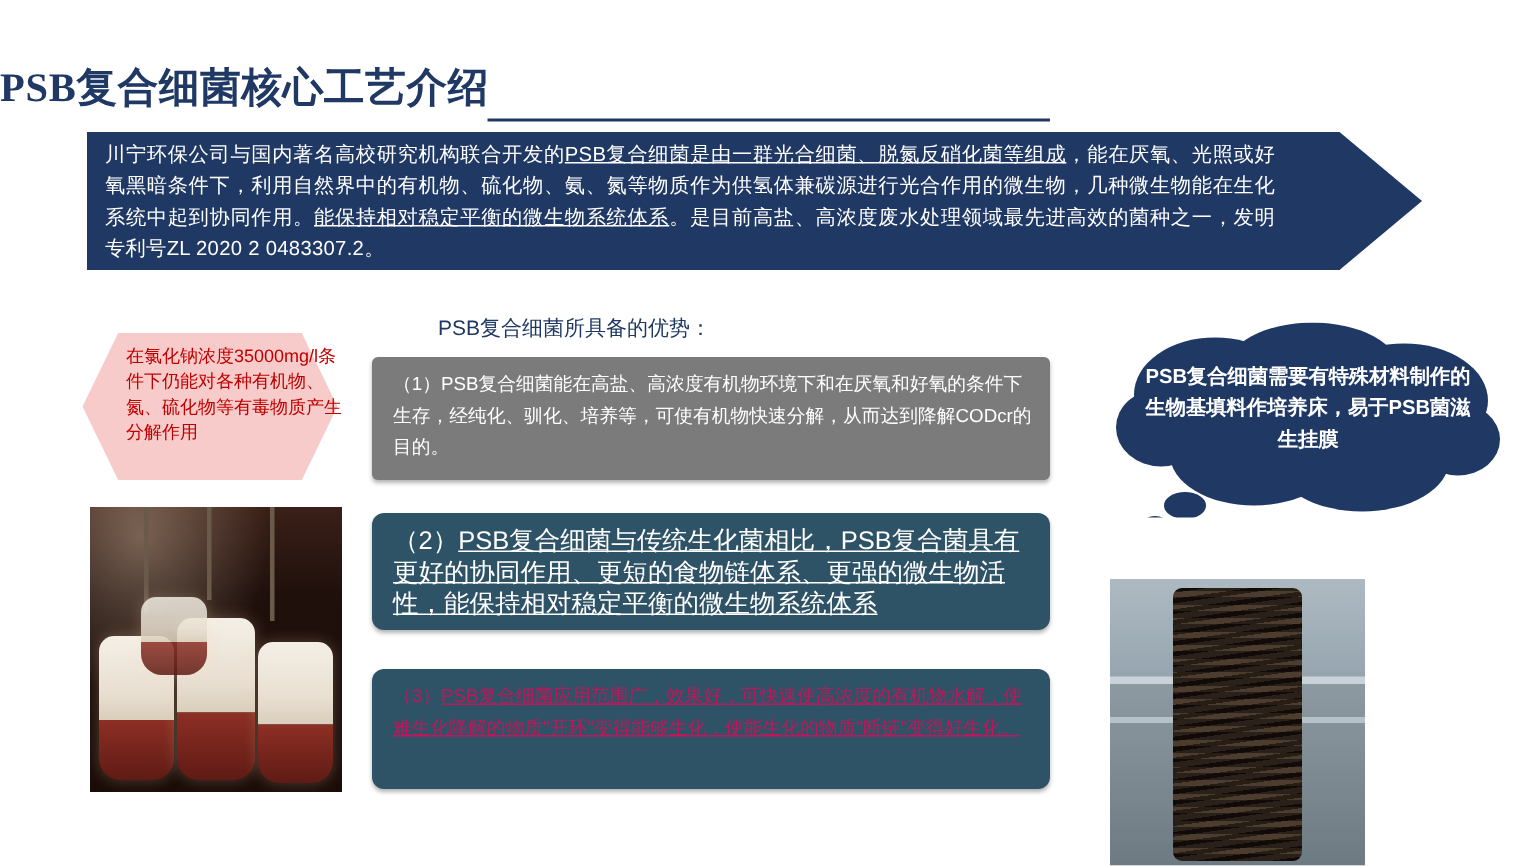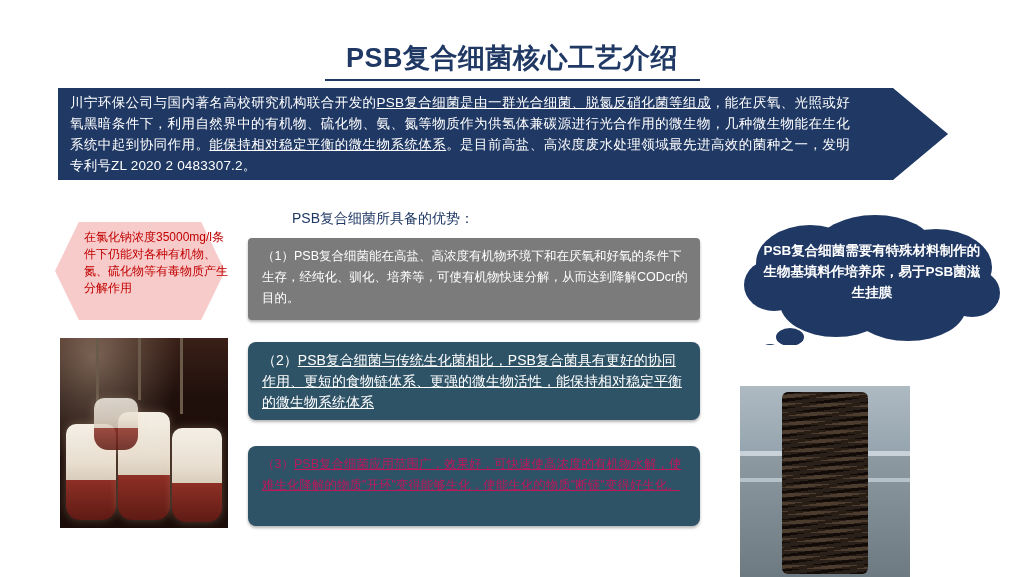--- a/index.html
+++ b/index.html
@@ -20,25 +20,26 @@
     height: 577px;
     background: #ffffff;
   }
 
   
   .title {
     position: absolute;
     left: 0;
     top: 40px;
     width: 1024px;
-    text-align: center;
+    text-align: left;
     font-size: 27px;
     font-weight: bold;
     color: #1f3864;
     letter-spacing: 0.5px;
+    font-family: Liberation Serif, serif;
   }
   .title-underline {
     position: absolute;
     left: 325px;
     top: 79px;
     width: 375px;
     height: 2px;
     background: #1f3864;
   }
 
@@ -131,21 +132,21 @@
     background: #2e5266;
     border-radius: 8px;
     box-shadow: 0 2px 3px rgba(0,0,0,0.3);
   }
   .box2-text {
     position: absolute;
     left: 262px;
     top: 350px;
     width: 426px;
     color: #ffffff;
-    font-size: 14px;
+    font-size: 17px;
     line-height: 21px;
   }
 
   
   .box3 {
     position: absolute;
     left: 248px;
     top: 446px;
     width: 452px;
     height: 80px;

